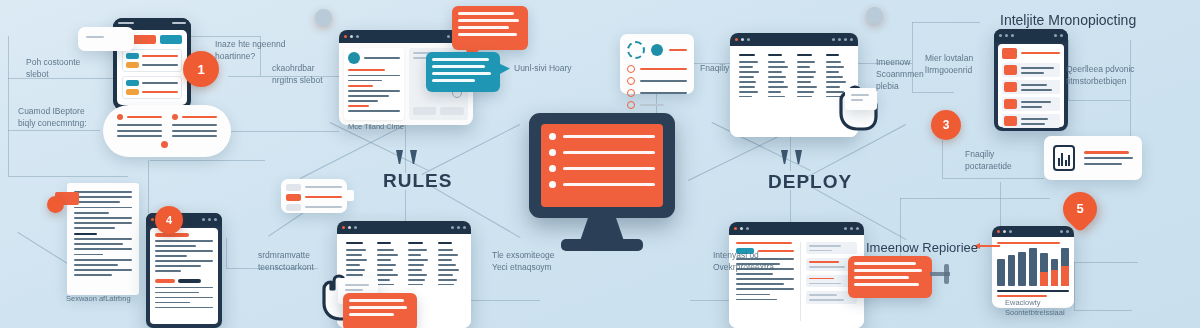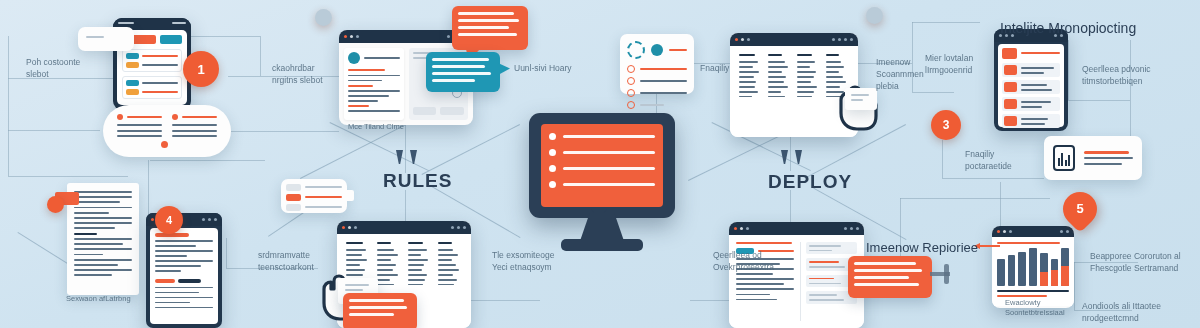--- a/index.html
+++ b/index.html
@@ -717,46 +717,46 @@
   </div>
   <div class="badge" style="left:931px;top:110px;width:30px;height:30px;font-size:12px;">
     <span>3</span>
   </div>
   <div class="pinbadge" style="left:1063px;top:192px;">
     <span>5</span>
   </div>
   <div class="badge" style="left:315px;top:9px;width:17px;height:17px;background:#b9cbd8;"></div>
   <div class="badge" style="left:866px;top:7px;width:17px;height:17px;background:#b9cbd8;"></div>
 
-  <div class="heading" style="left:1000px;top:20px;">Inteljite Mronopiocting</div>
+  <div class="heading" style="left:1000px;top:12px;">Inteljite Mronopiocting</div>
   <div class="heading" style="left:866px;top:240px;font-size:13px;">Imeenow Repioriee</div>
 
   <div class="note" style="left:26px;top:56px;white-space:pre-line;">Poh costoonte
 slebot</div>
+  <div class="note" style="left:18px;top:105px;white-space:pre-line;">Cuamod IBeptore
+biqly conecmntng:</div>
+  <div class="note" style="left:215px;top:38px;white-space:pre-line;">Inaze hte ngeennd
+hoartinne?</div>
   <div class="note s" style="left:66px;top:294px;">Sexwaon afLatrbng</div>
   <div class="note" style="left:272px;top:62px;white-space:pre-line;">ckaohrdbar
 nrgitns slebot</div>
   <div class="note" style="left:514px;top:62px;">Uunl-sivi Hoary</div>
   <div class="note s" style="left:348px;top:122px;">Mce Tiland Clme</div>
   <div class="note" style="left:258px;top:249px;white-space:pre-line;">srdmramvatte
 teensctoarkont</div>
   <div class="note" style="left:492px;top:249px;white-space:pre-line;">Tle exsomiteoge
 Yeci etnaqsoym</div>
   <div class="note" style="left:700px;top:62px;">Fnaqiliy</div>
   <div class="note" style="left:876px;top:56px;white-space:pre-line;">Imeenow
 Scoanmmen
 plebia</div>
   <div class="note" style="left:925px;top:52px;white-space:pre-line;">Mier lovtalan
 lIrmgooenrid</div>
-  <div class="note" style="left:1066px;top:63px;white-space:pre-line;margin-left:16px;">Qeerlleea pdvonic
+  <div class="note" style="left:1066px;top:63px;white-space:pre-line;">Qeerlleea pdvonic
 titmstorbetbiqen</div>
   <div class="note" style="left:965px;top:148px;white-space:pre-line;">Fnaqiliy
 poctaraetide</div>
-  <div class="note" style="left:713px;top:249px;white-space:pre-line;">Qeerlleea od
+  <div class="note" style="left:713px;top:249px;white-space:pre-line;">Intenyasl od
 Ovekrproteextra</div>
-  <div class="note" style="left:1090px;top:250px;white-space:pre-line;">Beapporee Cororuton al
-Fhescgotle Sertramand</div>
-  <div class="note" style="left:1082px;top:300px;white-space:pre-line;">Aondiools ali Ittaotee
-nrodgeettcmnd</div>
   <div class="note s" style="left:1005px;top:298px;white-space:pre-line;">Ewaclowty
 Soontetbtrelssiaal</div>
 
 </div>
 
 </body></html>

